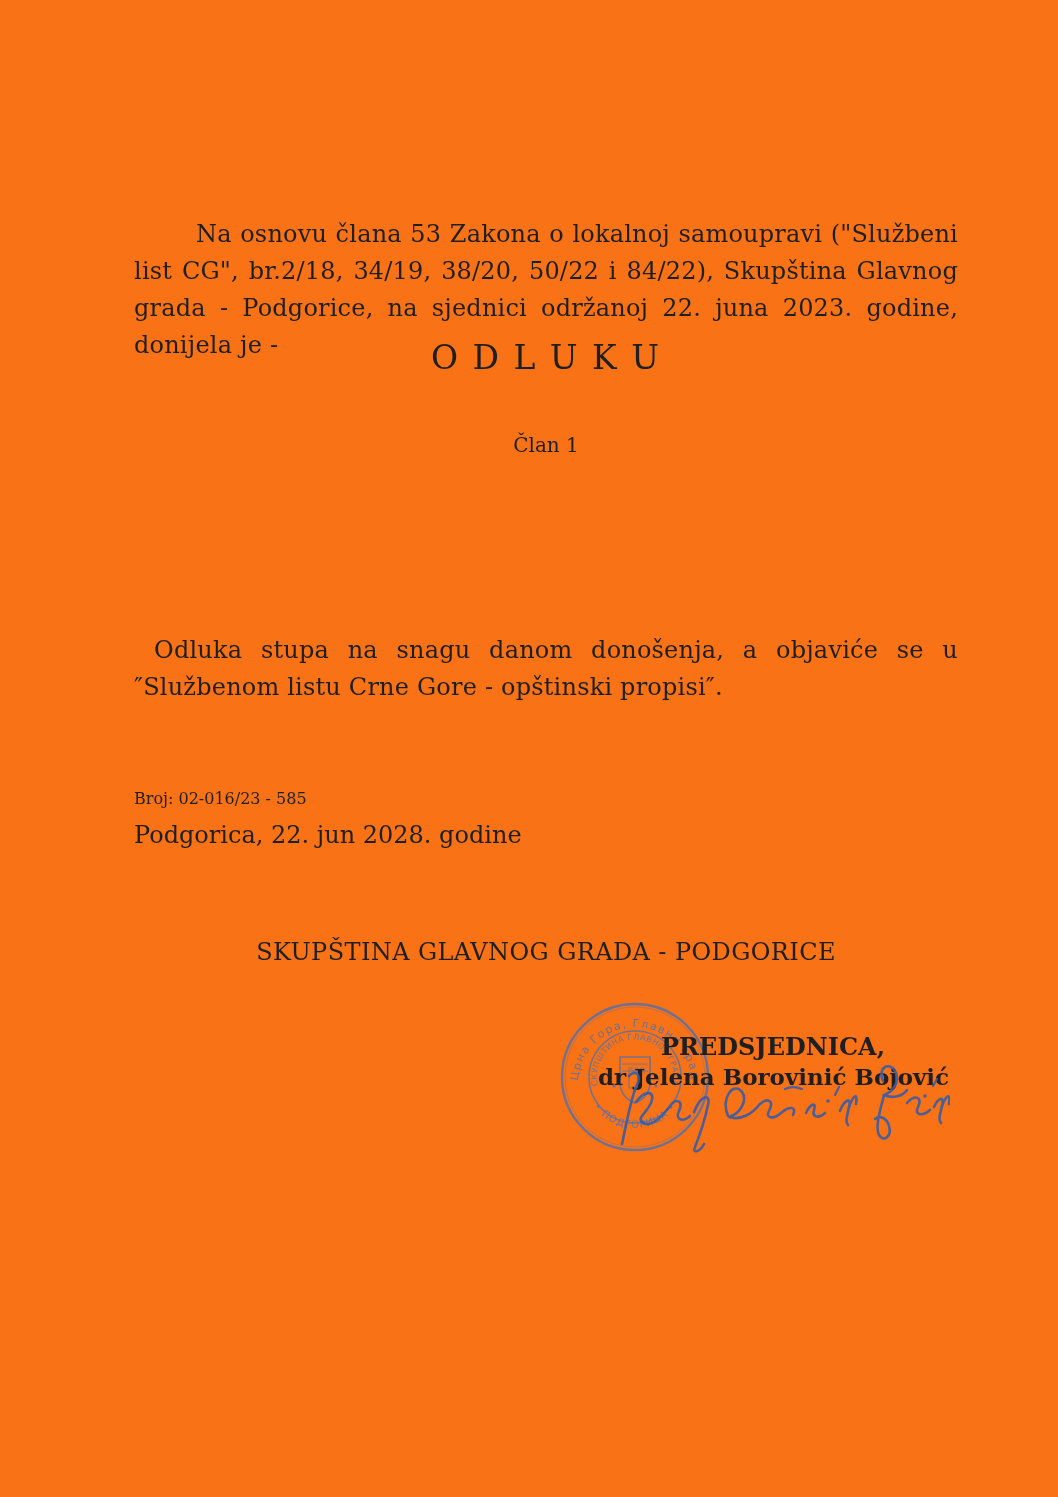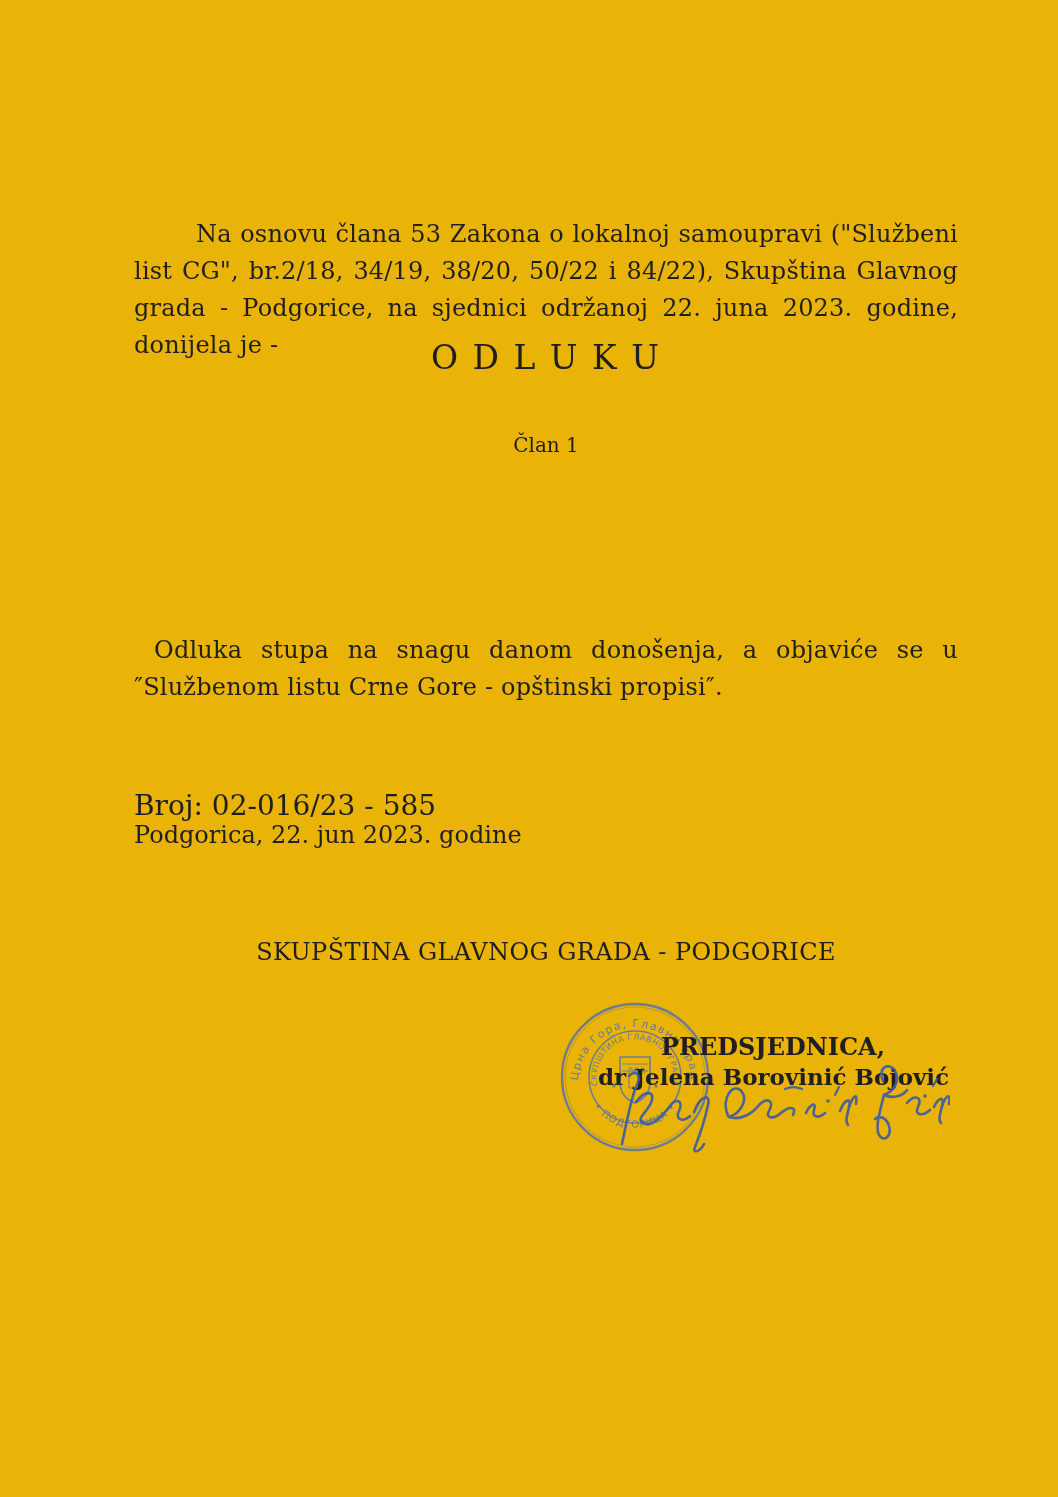--- a/index.html
+++ b/index.html
@@ -1,21 +1,21 @@
 <!DOCTYPE html>
 <html><head>
 <meta charset="utf-8">
 <style>
   html, body { margin: 0; padding: 0; background: #e8e8e8; }
   .page {
     position: relative;
     width: 1058px;
     height: 1497px;
     margin: 0 auto;
-    background: #eab308;
+    background: #f97316;
     overflow: hidden;
     font-family: "DejaVu Serif", "Liberation Serif", serif;
     color: #1f1f22;
   }
   .abs { position: absolute; }
   .body-text {
     left: 134px;
     width: 824px;
     font-size: 24px;
     line-height: 37px;
@@ -28,21 +28,21 @@
   .centered {
     left: 134px;
     width: 824px;
     text-align: center;
     white-space: nowrap;
   }
   #title    { top: 338px; font-size: 33px; font-weight: normal; letter-spacing: 2px; }
   #subtitle { top: 371px; font-size: 23px; font-weight: bold; }
   #clan1    { top: 433px; font-size: 20px; }
   #clan2    { top: 561px; font-size: 24px; }
-  #broj       { top: 789px; left: 134px; font-size: 28px; }
+  #broj       { top: 789px; left: 134px; font-size: 16px; }
   #place-date { top: 821px; left: 134px; font-size: 24px; }
   #issuer   { top: 938px; font-size: 24px; font-weight: normal; letter-spacing: 0.4px; }
   #sig-block {
     left: 598px;
     top: 1032px;
     width: 350px;
     text-align: center;
     z-index: 2;
   }
   #sig-title { font-size: 24px; font-weight: bold; line-height: 30px; white-space: nowrap; }
@@ -74,21 +74,21 @@
 
 
   <div class="abs centered" id="clan1">Član 1</div>
 
 
 
   <p class="abs body-text" id="art2">Odluka stupa na snagu danom donošenja, a objaviće se u ″Službenom listu Crne Gore - opštinski propisi″.</p>
 
   <div class="abs" id="broj">Broj: 02-016/23 - 585</div>
 
-  <div class="abs" id="place-date">Podgorica, 22. jun 2023. godine</div>
+  <div class="abs" id="place-date">Podgorica, 22. jun 2028. godine</div>
 
   <div class="abs centered" id="issuer">SKUPŠTINA GLAVNOG GRADA - PODGORICE</div>
 
   <div class="abs" id="stamp-wrap">
     <svg width="158" height="158" viewBox="0 0 158 158">
       <defs>
         <path id="arcTop" d="M 22,86 A 57,57 0 0 1 136,86"></path>
         <path id="arcBottom" d="M 31,96 A 51,51 0 0 0 127,96"></path>
         <path id="arcInner" d="M 47,100 A 38,38 0 1 1 111,100"></path>
       </defs>

